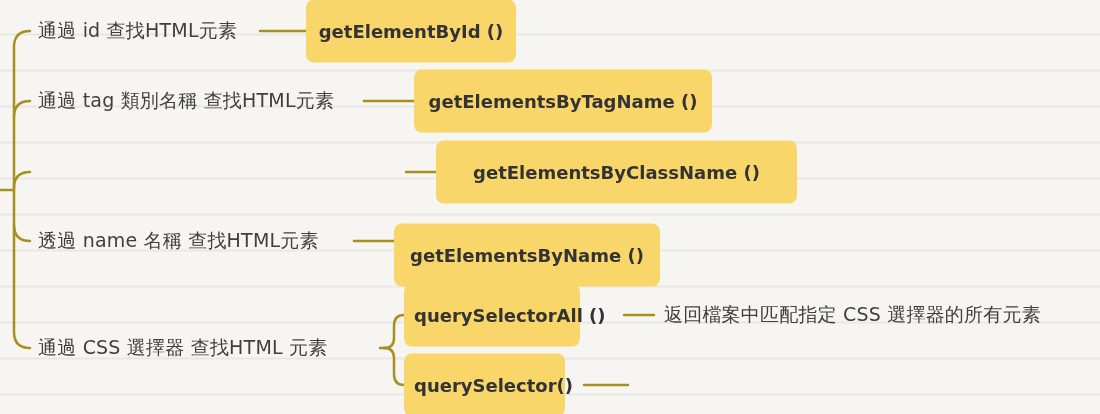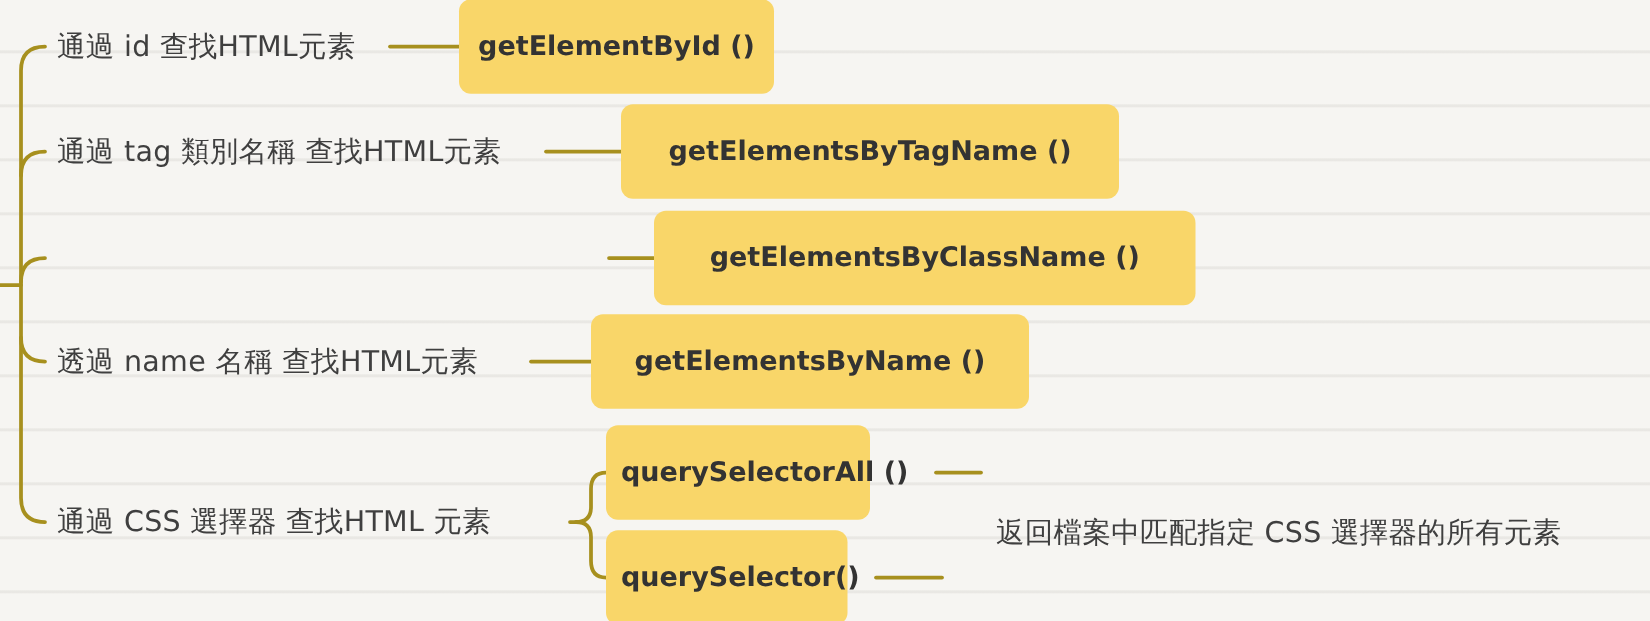--- a/index.html
+++ b/index.html
@@ -28,21 +28,21 @@
     box-sizing:border-box;
     background:var(--highlight,#f9d669);
     border-radius:8px;
     padding:21px 10px;
     font-size:18px;font-weight:bold;color:var(--method-text,#333333);
     text-align:center;white-space:nowrap;
   }
   .desc-label{
     position:absolute;transform:translateY(-50%);
     font-size:19px;color:var(--label-text,#3f3f3f);
-    white-space:nowrap;letter-spacing:0.2px;margin-top:40px;
+    white-space:nowrap;letter-spacing:0.2px;
   }
 </style>
 </head>
 <body>
 
 <div class="canvas">
 
   <svg class="connectors" width="1100" height="414" viewBox="0 0 1100 414" aria-hidden="true">
 
     <path d="M 0 190 H 14"></path>
@@ -65,21 +65,21 @@
     <path d="M 624 315 H 654"></path>
     <path d="M 584 385 H 628"></path>
   </svg>
 
   <div class="node-label" style="left:38px;top:31px">通過 id 查找HTML元素</div>
   <div class="node-label" style="left:38px;top:101px">通過 tag 類別名稱 查找HTML元素</div>
   <div class="node-label" style="left:38px;top:241px">透過 name 名稱 查找HTML元素</div>
   <div class="node-label" style="left:38px;top:348px">通過 CSS 選擇器 查找HTML 元素</div>
 
   <div class="method-box" style="left:306px;top:31px;width:210px">getElementById ()</div>
-  <div class="method-box" style="left:414px;top:101px;width:332px">getElementsByTagName ()</div>
+  <div class="method-box" style="left:414px;top:101px;width:298px">getElementsByTagName ()</div>
   <div class="method-box" style="left:436px;top:172px;width:361px">getElementsByClassName ()</div>
-  <div class="method-box" style="left:394px;top:241px;width:292px">getElementsByName ()</div>
+  <div class="method-box" style="left:394px;top:255px;width:266px">getElementsByName ()</div>
   <div class="method-box" style="left:404px;top:315px;width:176px">querySelectorAll ()</div>
   <div class="method-box" style="left:404px;top:385px;width:161px">querySelector()</div>
 
   <div class="desc-label" style="left:664px;top:315px">返回檔案中匹配指定 CSS 選擇器的所有元素</div>
 
 </div>
 
 </body></html>

